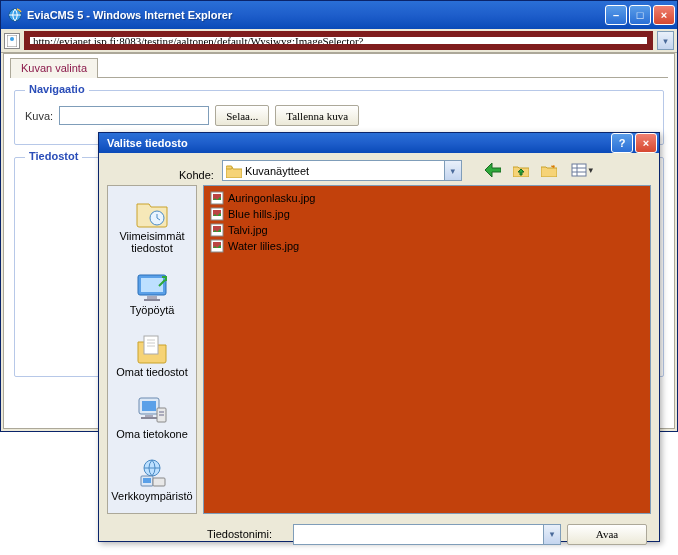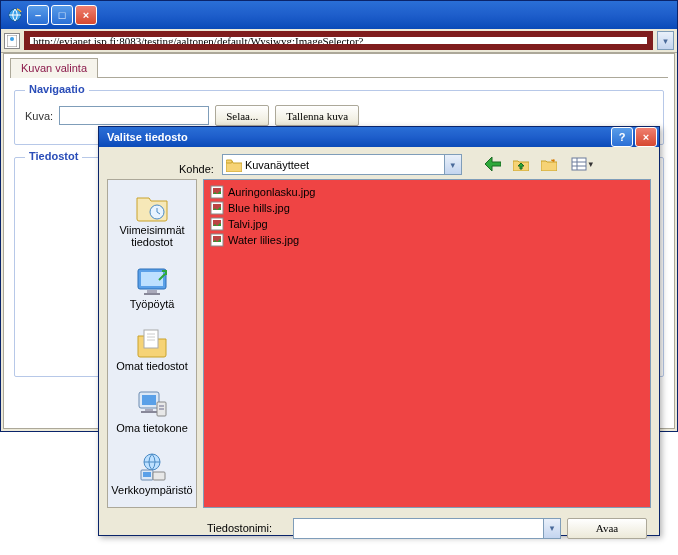--- a/index.html
+++ b/index.html
@@ -137,21 +137,21 @@
     background: linear-gradient(#fff,#ece9d8);
     font: 11px Tahoma;
     cursor: default;
     border-radius: 2px;
   }
 
   
   .file-dialog {
     position: absolute;
     left: 98px;
-    top: 126px;
+    top: 132px;
     width: 562px;
     height: 410px;
     border: 1px solid #0a246a;
     background: #ece9d8;
     display: flex;
     flex-direction: column;
     box-shadow: 2px 2px 6px rgba(0,0,0,.3);
   }
   .dlg-titlebar {
     height: 24px;
@@ -224,21 +224,21 @@
     gap: 0;
     width: 100%;
     text-align: center;
     cursor: default;
     padding: 2px 0;
   }
   .place-icon { width: 34px; height: 34px; display:flex;align-items:center;justify-content:center; }
   .place-label { font-size: 11px; line-height: 1.1; }
   .file-list {
     flex: 1;
-    background: #ef4444;
+    background: #c2410c;
     border: 1px solid #7f9db9;
     padding: 4px;
     overflow: auto;
   }
   .file-item {
     display: flex;
     align-items: center;
     gap: 4px;
     padding: 1px 2px;
     height: 16px;
@@ -264,20 +264,21 @@
 
 <div class="ie-window">
   <div class="ie-titlebar">
     <span class="ie-icon">
       <svg viewBox="0 0 16 16">
           <circle cx="8" cy="8" r="6" fill="#3aa0e8" stroke="#15598a"></circle>
           <path d="M2 8h12M8 2a10 10 0 010 12M8 2a10 10 0 000 12" stroke="#fff" stroke-width="1" fill="none"></path>
           <path d="M10 2c3 1 4 3 4 3" stroke="#f9c23c" stroke-width="1.5" fill="none"></path>
         </svg>
     </span>
+    <span class="title-text">EviaCMS 5 - Windows Internet Explorer</span>
     <div class="win-btns">
       <div class="win-btn">
           <span>–</span>
         </div>
       <div class="win-btn">
           <span>□</span>
         </div>
       <div class="win-btn close">
           <span>×</span>
         </div>

